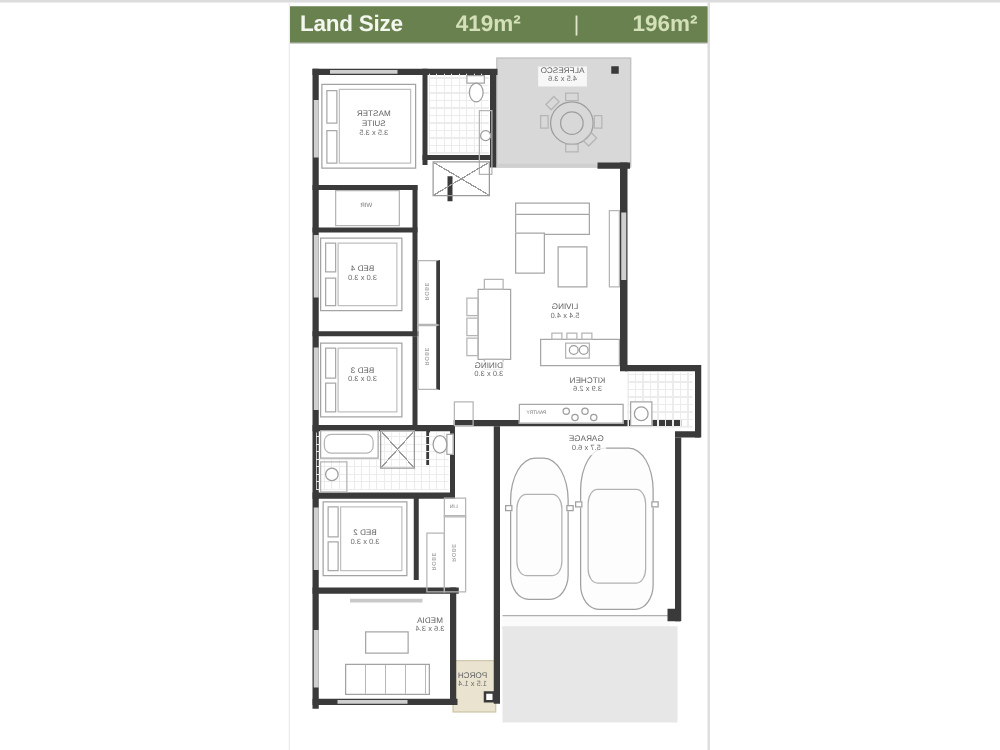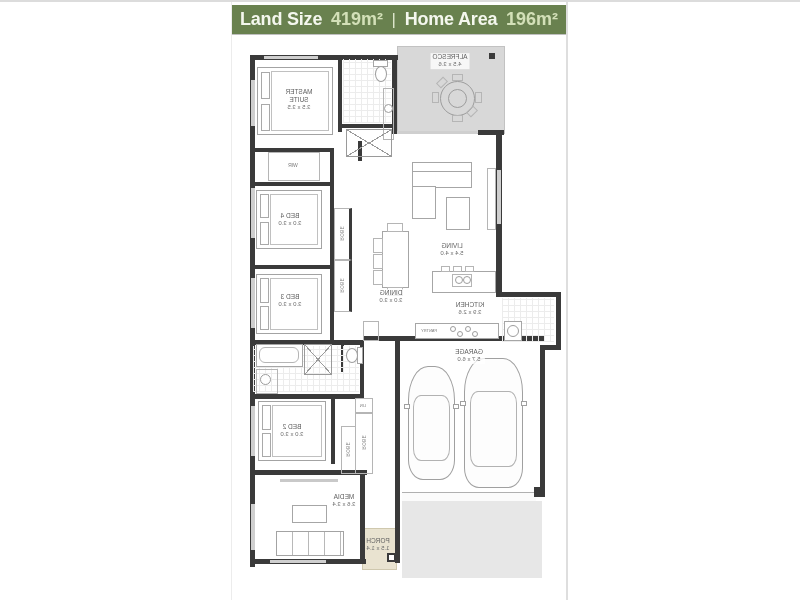--- a/index.html
+++ b/index.html
@@ -65,21 +65,20 @@
 <div id="page">
 
   <div class="frame-top"></div>
   <div class="frame-left"></div>
   <div class="frame-right"></div>
 
   <div class="bar">
     <span class="bl">Land Size</span>
     <span class="bv">419m²</span>
     <span class="bd">|</span>
-    <span class="bl">Home Area</span>
     <span class="bv">196m²</span>
   </div>
 
   <div>
 
     <div class="area alf" style="left:397px;top:46px;width:106px;height:86px"></div>
     <div class="win" style="left:397px;top:131px;width:80px;height:3px"></div>
     <div class="gdoor" style="left:402px;top:492px;width:134px;height:9px"></div>
     <div class="area drive" style="left:402px;top:501px;width:140px;height:77px"></div>
     <div class="area porch" style="left:362px;top:528px;width:33px;height:40px"></div>

